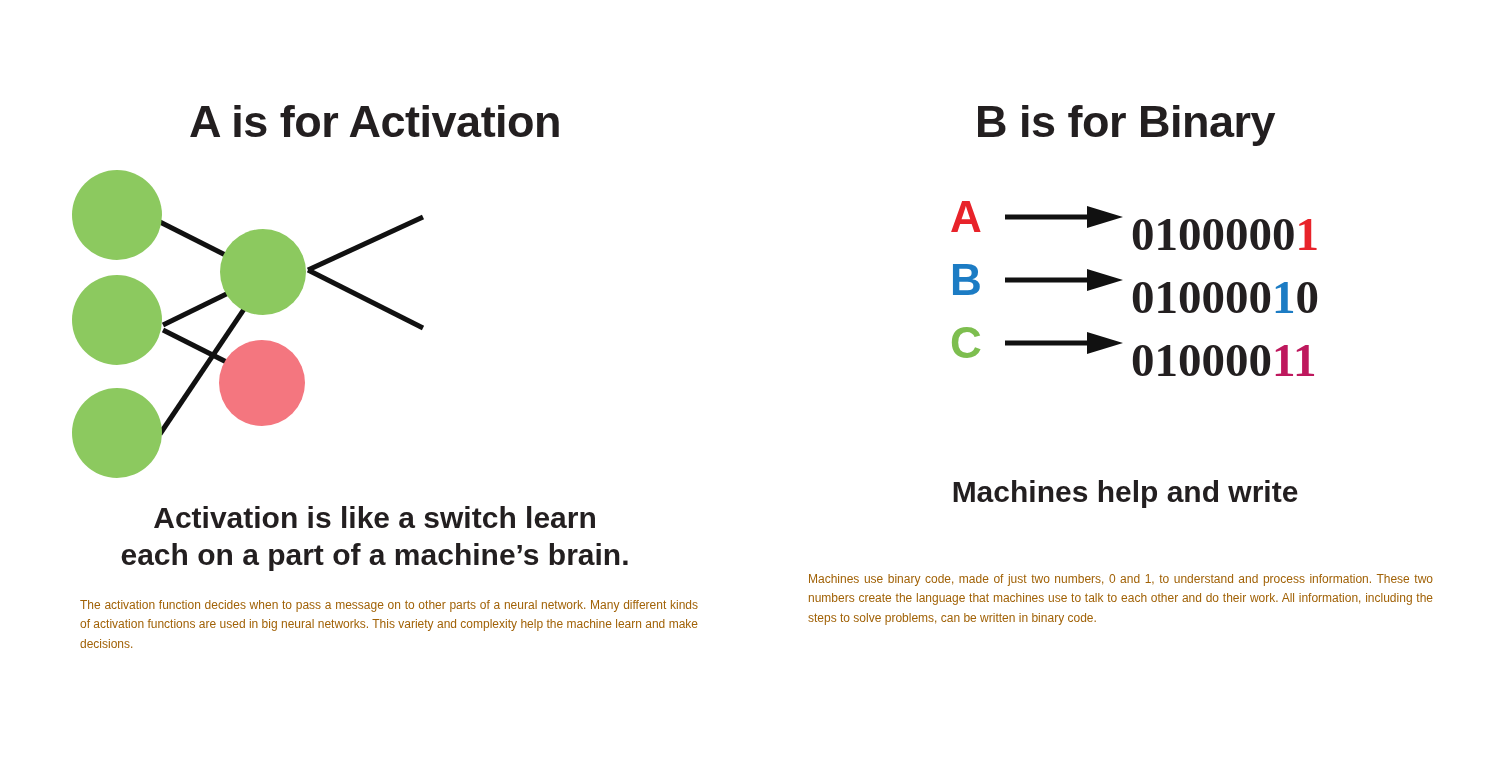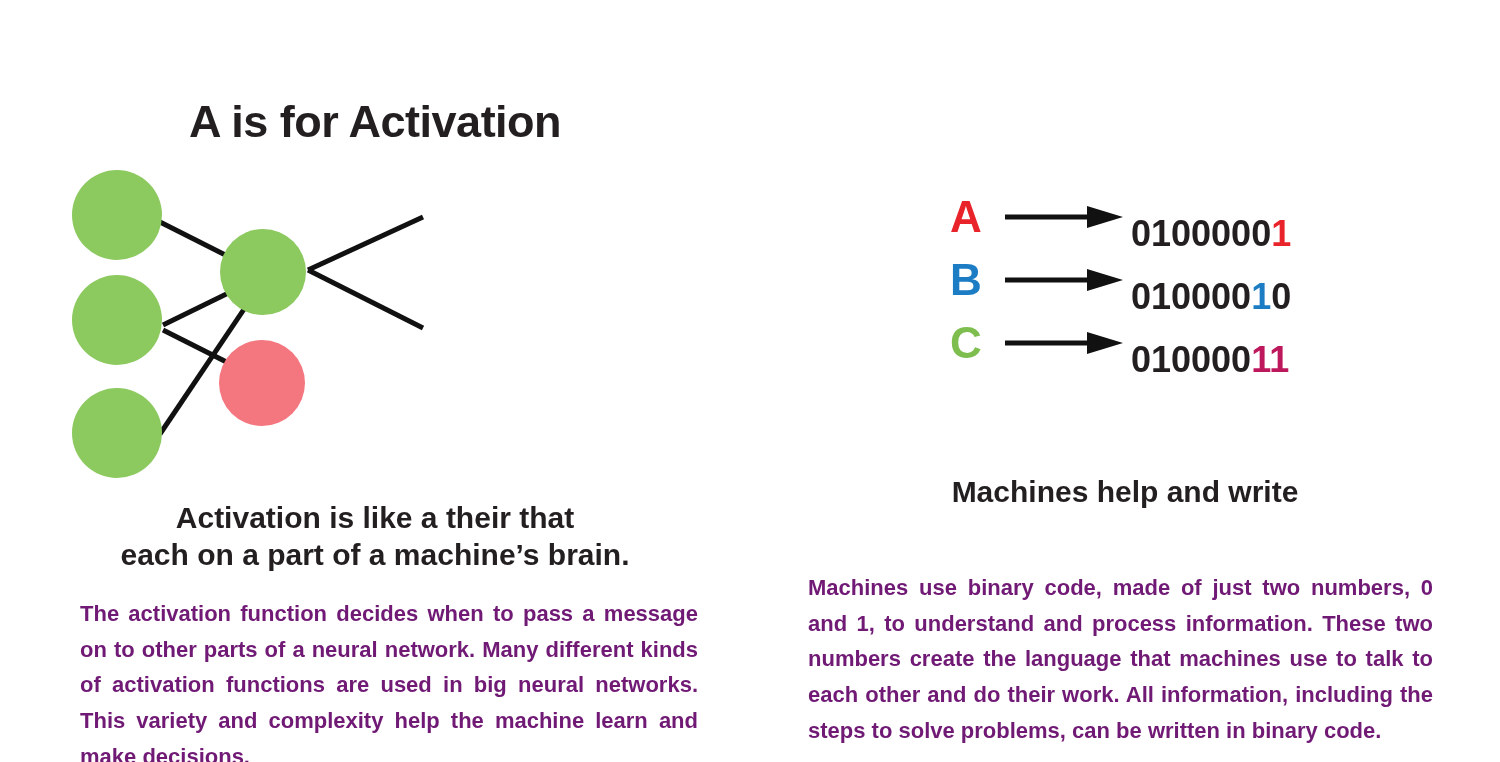--- a/index.html
+++ b/index.html
@@ -74,51 +74,51 @@
     text-align: left;
   }
   .binary-arrow {
     width: 135px;
     display: flex;
     align-items: center;
     justify-content: center;
   }
   .binary-arrow svg { display: block; }
   .binary-code {
-    font-size: 36px;
+    font-size: 47px;
     font-weight: bold;
     letter-spacing: 0px;
     color: #231f20;
     white-space: pre;
-    font-family: Liberation Sans, sans-serif;
+    font-family: Liberation Serif, serif;
     margin-top: 35px;
   }
   .binary-code .hl { }
 
   
   .caption {
     position: absolute;
     left: 0;
     right: 0;
     text-align: center;
     font-size: 30px;
     font-weight: bold;
     line-height: 1.22;
     color: #231f20;
   }
   .panel-left .caption  { top: 500px; }
   .panel-right .caption { top: 474px; }
 
   .body-text {
     position: absolute;
-    font-size: 22px;
+    font-size: 12px;
     line-height: 1.62;
-    color: #701a75;
+    color: #a16207;
     text-align: justify;
-    font-weight: bold;
+    font-weight: normal;
   }
   .panel-left .body-text {
     left: 80px;
     width: 618px;
     top: 596px;
   }
   .panel-right .body-text {
     left: 58px;
     width: 625px;
     top: 570px;
@@ -148,29 +148,30 @@
         <circle cx="57" cy="45" r="45" fill="#8CC95F"></circle>
         <circle cx="57" cy="150" r="45" fill="#8CC95F"></circle>
         <circle cx="57" cy="263" r="45" fill="#8CC95F"></circle>
 
         <circle cx="203" cy="102" r="43" fill="#8CC95F"></circle>
         <circle cx="202" cy="213" r="43" fill="#F4767F"></circle>
       </svg>
     </div>
 
     <div class="caption">
-      <div>Activation is like a their that</div>
+      <div>Activation is like a switch learn</div>
       <div>each on a part of a machine’s brain.</div>
     </div>
 
     <div class="body-text">The activation function decides when to pass a message on to other parts of a neural network. Many different kinds of activation functions are used in big neural networks. This variety and complexity help the machine learn and make decisions.</div>
   </div>
 
   <div class="panel panel-right">
 
+    <div class="panel-title">B is for Binary</div>
 
     <div class="binary-figure">
 
       <div class="binary-row">
         <span class="binary-letter" style="color: rgb(232, 35, 42);">A</span>
         <span class="binary-arrow">
           <svg width="118" height="26" viewBox="0 0 118 26" xmlns="http://www.w3.org/2000/svg">
             <rect x="0" y="10.5" width="88" height="5" fill="#111111"></rect>
             <polygon points="82,2 118,13 82,24" fill="#111111"></polygon>
           </svg>

